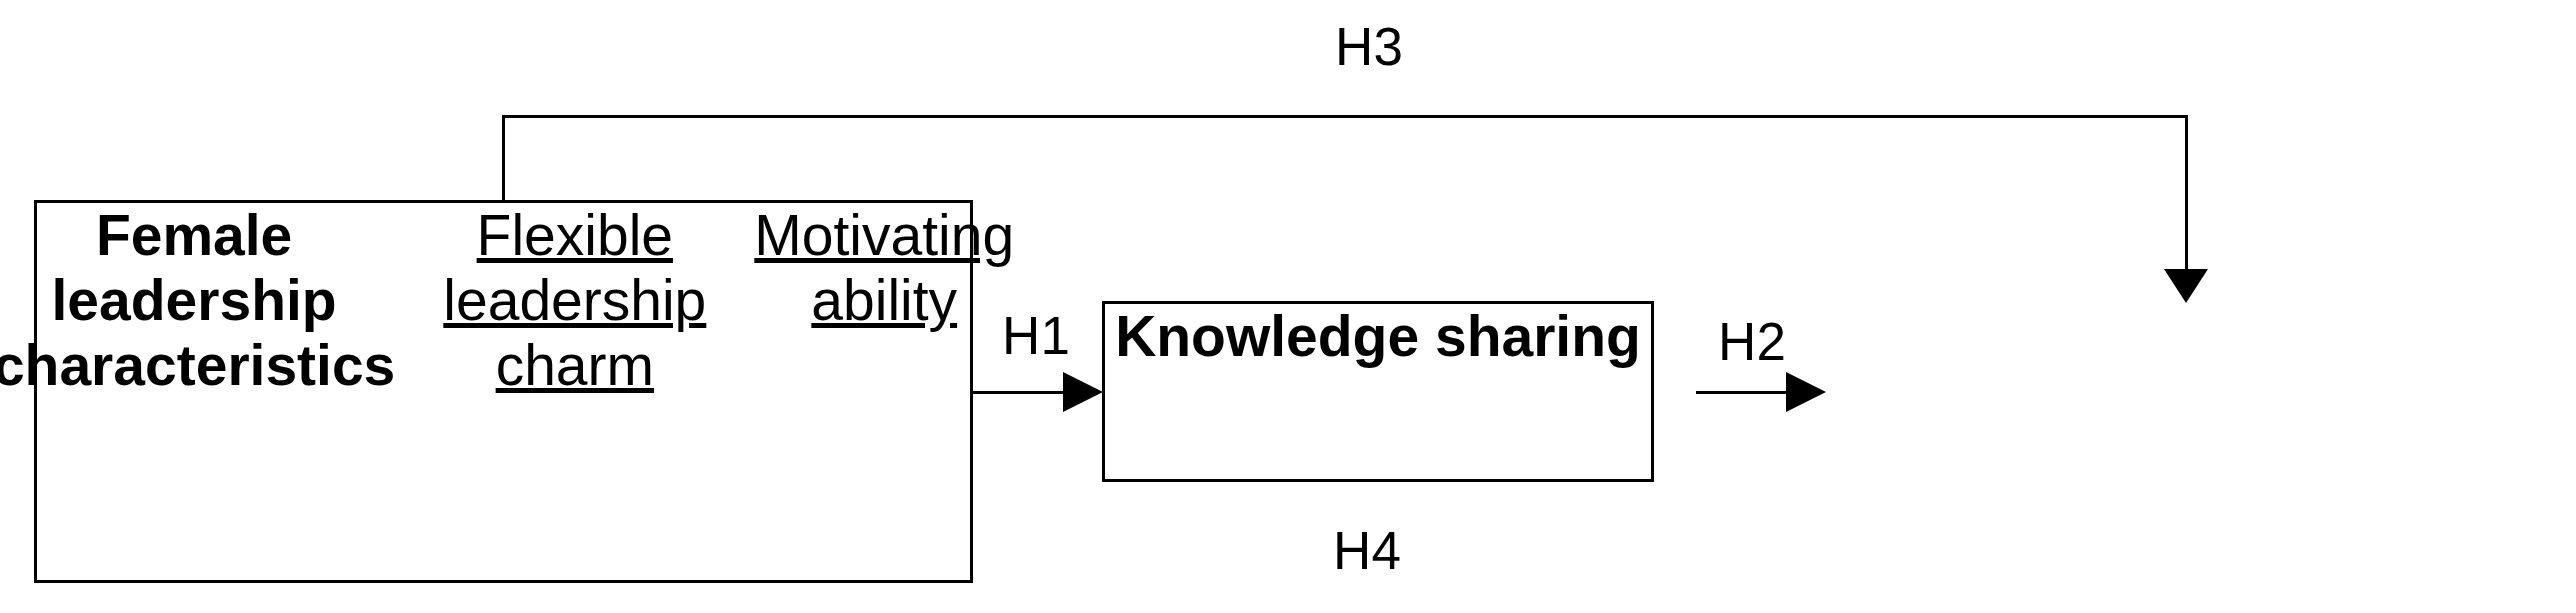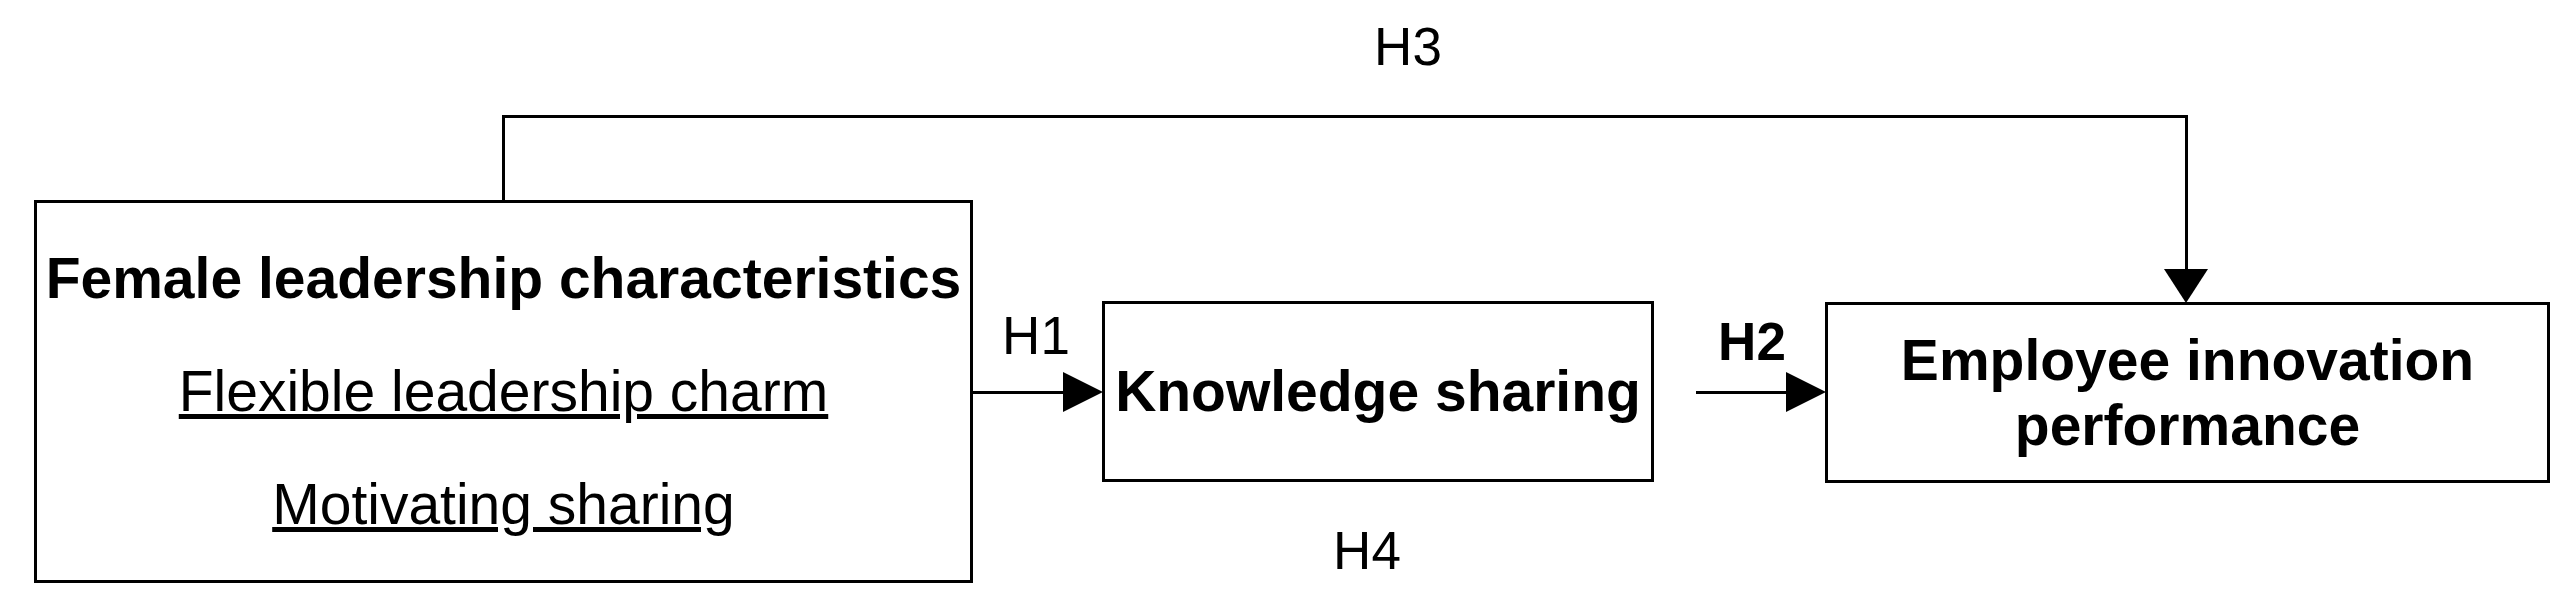--- a/index.html
+++ b/index.html
@@ -15,22 +15,22 @@
     font-family: "Liberation Sans", sans-serif;
     color: #000000;
     overflow: hidden;
   }
   .box {
     position: absolute;
     box-sizing: border-box;
     border: 3.4px solid #000000;
     background: #ffffff;
     display: flex;
-    flex-direction: column;
-    align-items: center;
+    flex-direction: row;
+    align-items: flex-start;
     justify-content: center;
     text-align: center;
     font-size: 57px;
     line-height: 65px;
     gap: 48px;
   }
   .box-title {
     font-weight: bold;
   }
   .box-item {
@@ -46,22 +46,22 @@
   .right-box  { left: 1825px; top: 302px; width: 725px; height: 181px; }
 
   .hlabel {
     position: absolute;
     font-size: 53px;
     line-height: 53px;
     white-space: nowrap;
     transform: translate(-50%, -50%);
   }
   .h1-label { left: 1026px; top: 335px; margin-left: 10px; }
-  .h2-label { left: 1752px; top: 341px; font-weight: bold; }
-  .h3-label { left: 1369px; top: 46px; margin-left: 39px;  }
+  .h2-label { left: 1752px; top: 341px; }
+  .h3-label { left: 1369px; top: 46px;  }
   .h4-label { left: 1367px; top: 542px; margin-top: 8px; }
 
   .line {
     position: absolute;
     background: #000000;
   }
   .h1-line { left: 973px; top: 391px; width: 91px;  height: 2.7px; }
   .h2-line { left: 1696px; top: 391px; width: 91px;  height: 2.7px; }
   .h3-vert-left  { left: 502px;  top: 115px; width: 2.7px;    height: 87px; }
   .h3-horiz      { left: 502px;  top: 115px; width: 1686px; height: 2.7px;  }
@@ -105,25 +105,22 @@
   <div class="arrow-right h2-arrowhead"></div>
 
   <div class="hlabel h1-label">H1</div>
   <div class="hlabel h2-label">H2</div>
   <div class="hlabel h3-label">H3</div>
   <div class="hlabel h4-label">H4</div>
 
   <div class="box left-box">
     <div class="box-title">Female leadership characteristics</div>
     <div class="box-item">Flexible leadership charm</div>
-    <div class="box-item">Motivating sharing</div>
+    <div class="box-item">Motivating ability</div>
   </div>
 
   <div class="box middle-box">
     <div class="box-title">Knowledge sharing</div>
   </div>
 
-  <div class="box right-box">
-    <div class="box-title wrap-limit">Employee innovation performance</div>
-  </div>
 
 </div>
 
 
 </body></html>

